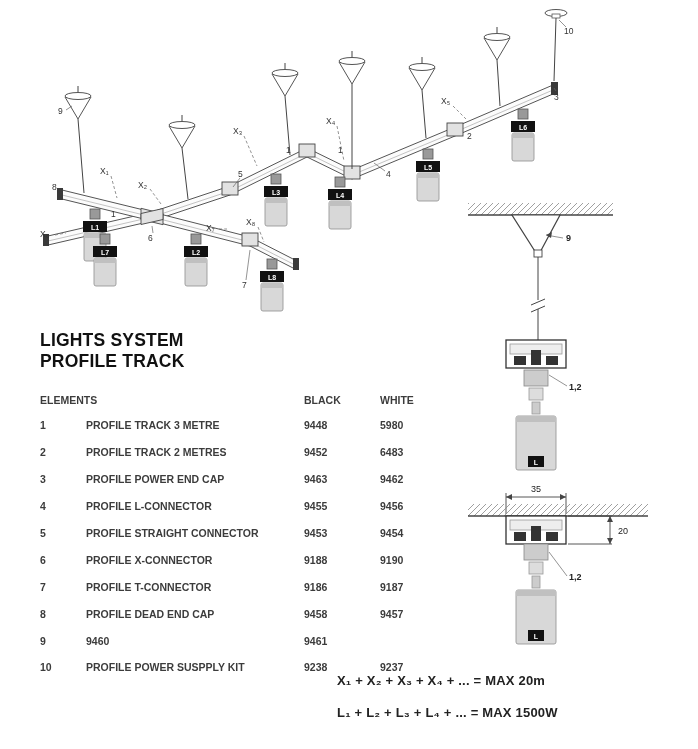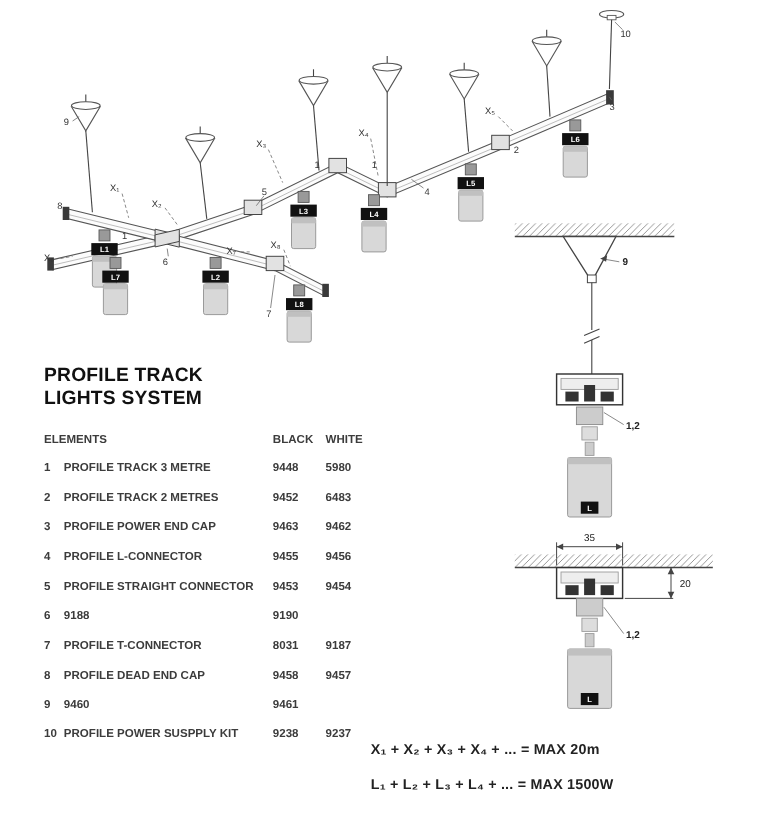--- a/index.html
+++ b/index.html
@@ -2,21 +2,21 @@
 <html><head>
 <meta charset="utf-8">
 <style>
   html,body{margin:0;padding:0;background:#fff;}
   #page{position:relative;width:698px;height:749px;background:#fff;overflow:hidden;
         font-family:"Liberation Sans",sans-serif;}
   #diagram-svg{position:absolute;left:0;top:0;}
   .page-title{position:absolute;left:40px;top:330px;font-size:17.5px;font-weight:bold;
         color:#111;line-height:21px;letter-spacing:.2px;}
   .ptable{position:absolute;left:40px;top:388px;color:#3c3c3c;font-size:10.5px;font-weight:bold;}
-  .trow{display:grid;grid-template-columns:18px 190px 48px 46px;height:26.9px;align-items:center;}
+  .trow{display:grid;grid-template-columns:18px 190px 48px 46px;height:26.9px;align-items:center;gap:28px;}
   .thead{height:24px;}
   .thead .c-elements{grid-column:1/3;}
   .formula{position:absolute;left:337px;font-size:13px;font-weight:bold;color:#222;letter-spacing:.2px;}
   #formula-length{top:673px;}
   #formula-power{top:705px;}
   
   .bar{fill:#fcfcfc;stroke:#555;stroke-width:1;}
   .inner{fill:none;stroke:#aaa;stroke-width:.7;}
   .conn{fill:#e2e2e2;stroke:#444;stroke-width:.9;}
   .cap{fill:#3a3a3a;stroke:none;}
@@ -283,22 +283,22 @@
     <g>
       <rect class="cyl" x="516" y="590" width="40" height="54" rx="2"></rect>
       <rect class="band" x="516" y="590" width="40" height="6"></rect>
       <rect class="lampbox" x="528" y="630" width="16" height="11"></rect>
       <text class="lamptxt" x="536" y="638.5">L</text>
     </g>
   </g>
 </svg>
 
   <div class="page-title">
+    <div>LIGHTS SYSTEM</div>
     <div>PROFILE TRACK</div>
-    <div>LIGHTS SYSTEM</div>
   </div>
 
   <div class="ptable">
     <div class="trow thead">
       <span class="c-elements">ELEMENTS</span>
       <span>BLACK</span>
       <span>WHITE</span>
     </div>
     <div class="trow">
       <span>1</span>
@@ -325,27 +325,28 @@
       <span>9456</span>
     </div>
     <div class="trow">
       <span>5</span>
       <span>PROFILE STRAIGHT CONNECTOR</span>
       <span>9453</span>
       <span>9454</span>
     </div>
     <div class="trow">
       <span>6</span>
+      <span>PROFILE X-CONNECTOR</span>
       <span>9188</span>
       <span>9190</span>
     </div>
     <div class="trow">
       <span>7</span>
       <span>PROFILE T-CONNECTOR</span>
-      <span>8031</span>
+      <span>9186</span>
       <span>9187</span>
     </div>
     <div class="trow">
       <span>8</span>
       <span>PROFILE DEAD END CAP</span>
       <span>9458</span>
       <span>9457</span>
     </div>
     <div class="trow">
       <span>9</span>

